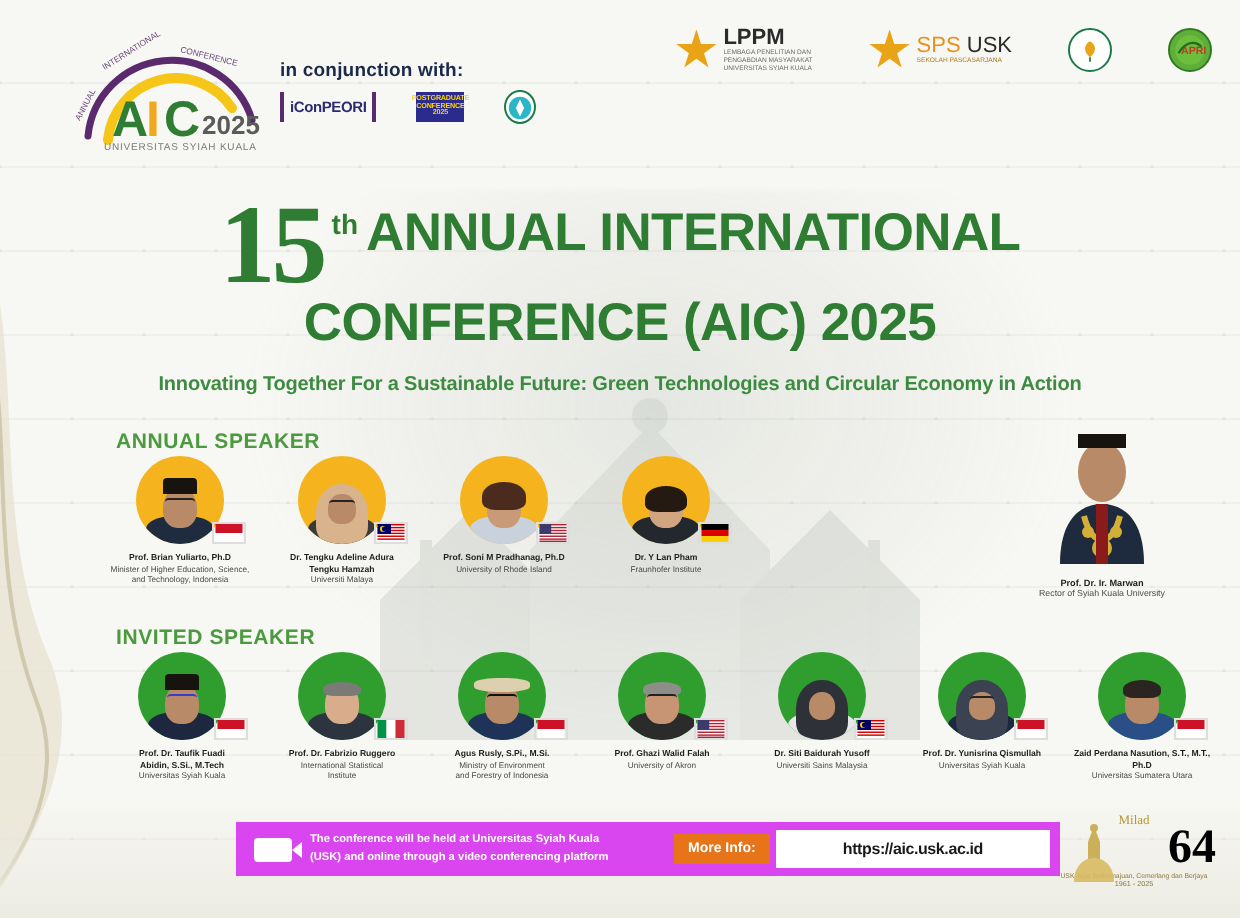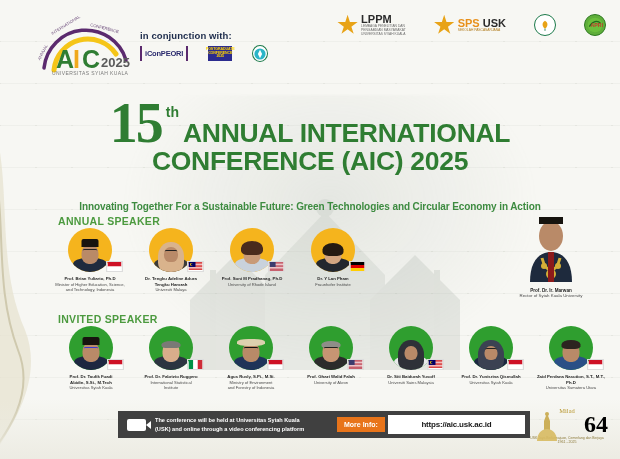--- a/index.html
+++ b/index.html
@@ -95,21 +95,21 @@
     display: flex; align-items: center; gap: 28px;
   }
   .plogo { display: flex; align-items: center; gap: 3px; }
   .star-usk {
     width: 21px; height: 21px;
     background: #e8a317;
     clip-path: polygon(50% 0%, 61% 35%, 98% 35%, 68% 57%, 79% 91%, 50% 70%, 21% 91%, 32% 57%, 2% 35%, 39% 35%);
   }
   .plogo-text-lppm .t1 { font-size: 11px; font-weight: bold; color: #2b2b2b; line-height: 1; }
   .plogo-text-lppm .t2 { font-size: 3.3px; color: #6b6b6b; line-height: 1.15; }
-  .plogo-text-sps .t1 { font-size: 11px; font-weight: bold; line-height: 1; }
+  .plogo-text-sps .t1 { font-size: 11px; font-weight: normal; line-height: 1; }
   .plogo-text-sps .t2 { font-size: 3.3px; color: #b07a1a; line-height: 1.15; }
   .sps-orange { color: #e8901a; }
   .sps-dark { color: #2b2b2b; }
   .circle-logo {
     width: 22px; height: 22px; border-radius: 50%; border: 1.2px solid #1c7a4a;
     background: #fff; display: flex; align-items: center; justify-content: center;
     font-size: 4px; color: #1c7a4a; font-weight: bold;
   }
   .circle-logo.green { background: #5fae3a; border-color: #2f7a22; color:#fff; font-size:6px;}
   .dikti { display: flex; align-items: center; gap: 3px; }
@@ -126,28 +126,28 @@
     display: flex; align-items: flex-start; justify-content: center; gap: 4px;
     color: #2e7d32;
   }
   .big-15 {
     font-size: 56px; font-weight: bold; line-height: .92; color: #2f7d32;
     font-family: "Liberation Serif", serif; letter-spacing: -2px;
   }
   .sup-th { font-size: 14px; font-weight: bold; color: #2f7d32; margin-top: 6px; }
   .title-main1 {
     font-size: 26.5px; font-weight: bold; color: #2f7d32; letter-spacing: -.3px;
-    margin-top: 22px; line-height: 1.05;
+    margin-top: 5px; line-height: 1.05;
   }
   .title-main2 {
     font-size: 26.5px; font-weight: bold; color: #2f7d32; letter-spacing: -.3px;
     line-height: 1.05; margin-top: -2px;
   }
   .subtitle {
-    font-size: 10px; font-weight: bold; color: #3d8b40; margin-top: 26px; letter-spacing: -.1px;
+    font-size: 10px; font-weight: bold; color: #3d8b40; margin-top: 12px; letter-spacing: -.1px;
   }
   .dateline {
     font-size: 11px; font-weight: bold; color: #15361a; margin-top: 7px; letter-spacing: -.1px;
   }
 
   
   .section-head {
     position: absolute; font-size: 10.5px; font-weight: bold; color: #4c9a3f; letter-spacing: .3px;
   }
   #keynote-head { left: 58px; top: 215px; }
@@ -215,21 +215,21 @@
   .rector { position: absolute; left: 498px; top: 198px; width: 106px; text-align: center; }
   .rector-photo {
     width: 62px; height: 84px; margin: 0 auto; position: relative; overflow: hidden;
   }
   .rector-name { font-size: 4.6px; font-weight: bold; color: #1f1f1f; margin-top: 2px; }
   .rector-aff { font-size: 4.4px; color: #4a4a4a; }
 
   
   .footer-bar {
     position: absolute; left: 118px; top: 411px; width: 412px; height: 27px;
-    background: #404040; display: flex; align-items: center; padding: 0 3px;
+    background: #d946ef; display: flex; align-items: center; padding: 0 3px;
   }
   .cam-box {
     width: 30px; height: 21px; display: flex; align-items: center; justify-content: center;
     flex: 0 0 auto;
   }
   .cam-icon {
     width: 19px; height: 12px; background: #ffffff; border-radius: 2px; position: relative;
   }
   .cam-icon:after {
     content: ""; position: absolute; right: -5px; top: 2px;

